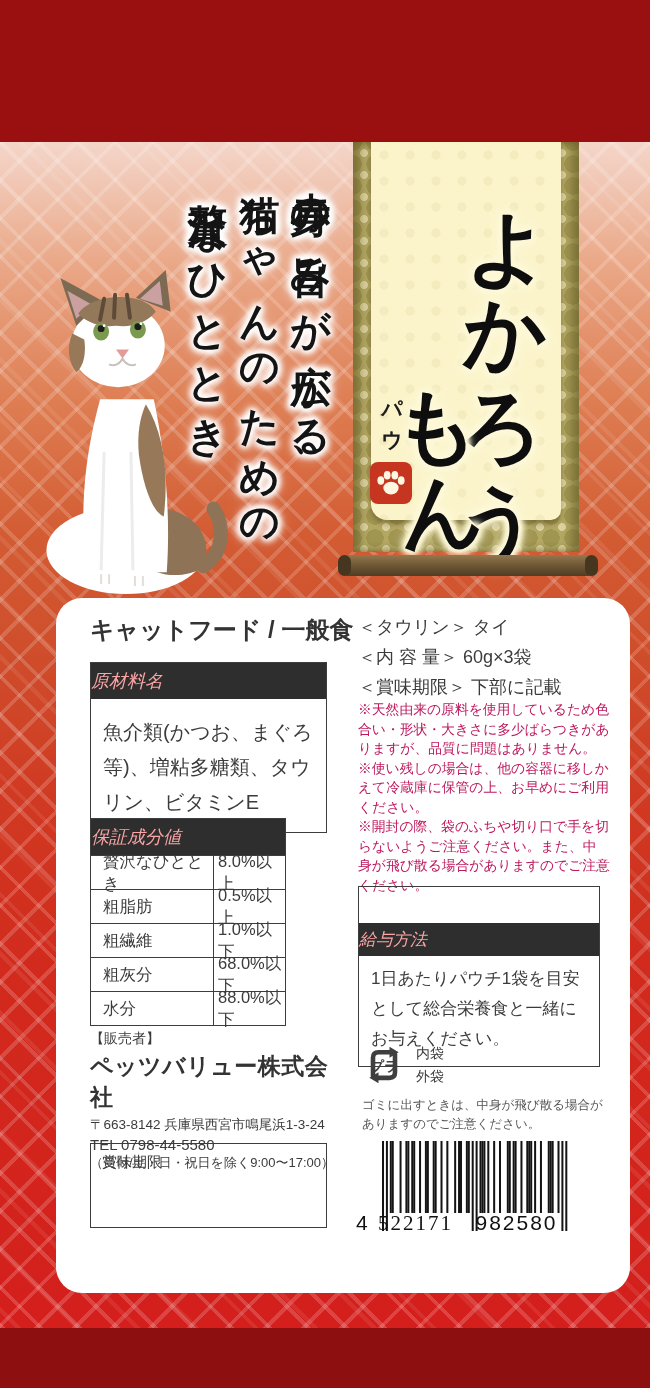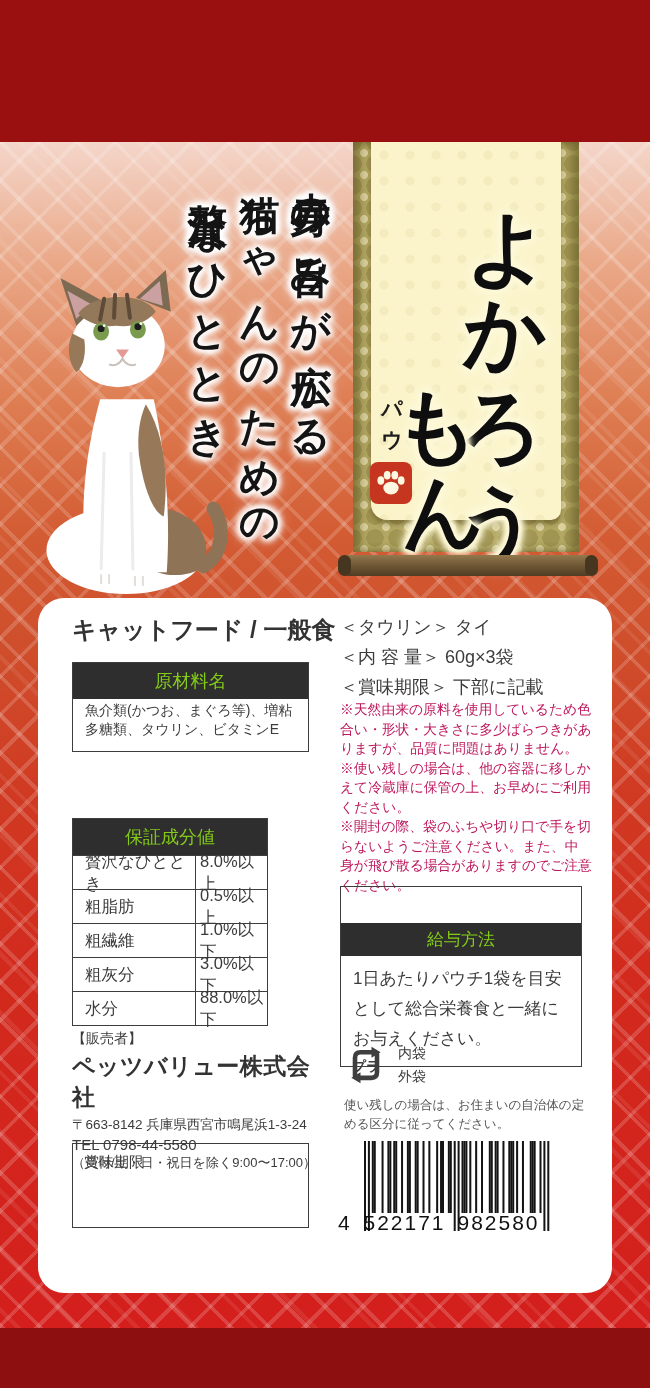--- a/index.html
+++ b/index.html
@@ -52,28 +52,28 @@
   .scroll-title.c2{left:58px;top:188px;transform:rotate(-4deg);}
   .scroll-sub{position:absolute;left:40px;top:243px;writing-mode:vertical-rl;text-orientation:upright;
     font-family:"DejaVu Serif",serif;font-weight:bold;font-size:21px;letter-spacing:7px;color:#1c1c1c;}
   .stamp{position:absolute;left:32px;top:320px;width:42px;height:42px;background:#c5351f;
     border-radius:8px;display:flex;align-items:center;justify-content:center;}
 
   
   .cat{position:absolute;left:8px;top:268px;width:230px;height:328px;z-index:2;}
 
   
-  .panel{position:absolute;left:38px;top:598px;width:574px;height:695px;background:#fff;
+  .panel{position:absolute;left:56px;top:598px;width:574px;height:695px;background:#fff;
     border-radius:26px;z-index:4;color:#3b3b3b;}
   .p-title{position:absolute;left:34px;top:16px;font-size:24px;font-weight:bold;color:#333;}
 
   .tbl{position:absolute;border:1.5px solid #3d3d3d;box-sizing:border-box;background:#fff;}
-  .tbl-head{background:#2e2e2e;color:#84cc16;text-align:center;font-size:18px;height:36px;line-height:36px;}
+  .tbl-head{background:#2e2e2e;color:#fca5a5;text-align:left;font-size:18px;height:36px;line-height:36px;font-style:italic;}
   .tbl-ingredients{left:34px;top:64px;width:237px;}
-  .ing-body{padding:2px 12px 12px 12px;font-size:14px;line-height:19px;}
+  .ing-body{padding:16px 12px 12px 12px;font-size:20px;line-height:35px;}
   .tbl-nutrition{left:34px;top:220px;width:196px;}
   .nrow{display:flex;border-top:1.5px solid #3d3d3d;height:33px;align-items:center;font-size:16.5px;}
   .nrow .nl{flex:0 0 110px;padding-left:12px;}
   .nrow .nv{flex:1;border-left:1.5px solid #3d3d3d;padding-left:4px;align-self:stretch;
             display:flex;align-items:center;}
 
   .seller{position:absolute;left:34px;top:432px;width:250px;}
   .seller .sec{font-size:14px;margin-bottom:3px;}
   .seller .com{font-size:23px;font-weight:bold;color:#333;margin-bottom:3px;letter-spacing:.5px;}
   .seller .adr{font-size:13.5px;margin-bottom:2px;}
@@ -94,21 +94,21 @@
   .feeding-body{padding:8px 12px 12px 12px;font-size:17px;line-height:30px;}
 
   .recycle{position:absolute;left:306px;top:444px;display:flex;align-items:center;}
   .recycle-labels{margin-left:10px;font-size:14px;line-height:23px;color:#3b3b3b;}
   .recycle-note{position:absolute;left:306px;top:498px;width:250px;font-size:12.5px;line-height:19px;color:#555;}
 
   .barcode{position:absolute;left:300px;top:543px;width:224px;height:96px;}
   .barcode-digits{position:absolute;top:70px;left:0;width:220px;display:flex;
     font-size:21px;color:#111;font-family:"Liberation Sans",sans-serif;}
   .bd-first{width:22px;text-align:left;}
-  .bd-left{width:89px;text-align:center;letter-spacing:2px;}
+  .bd-left{width:89px;text-align:left;letter-spacing:2px;font-family:Liberation Serif, serif;}
   .bd-right{width:89px;text-align:center;letter-spacing:2px;margin-left:5px;}
 </style>
 </head>
 <body>
 
 <div class="package">
 
   <div class="band-top"></div>
   <div class="bg-pattern"></div>
   <div class="band-bottom"></div>
@@ -183,21 +183,21 @@
       <div class="nrow">
         <span class="nl">粗脂肪</span>
         <span class="nv">0.5%以上</span>
       </div>
       <div class="nrow">
         <span class="nl">粗繊維</span>
         <span class="nv">1.0%以下</span>
       </div>
       <div class="nrow">
         <span class="nl">粗灰分</span>
-        <span class="nv">3.0%以下</span>
+        <span class="nv">68.0%以下</span>
       </div>
       <div class="nrow">
         <span class="nl">水分</span>
         <span class="nv">88.0%以下</span>
       </div>
     </div>
 
     <div class="seller">
       <div class="sec">【販売者】</div>
       <div class="com">ペッツバリュー株式会社</div>
@@ -233,21 +233,21 @@
         <path d="M30,4 L40,10 L30,16 Z" fill="#3f3f3f"></path>
         <path d="M36,12 L36,32 Q36,38 30,38 L15,38" fill="none" stroke="#3f3f3f" stroke-width="5" stroke-linecap="round"></path>
         <path d="M18,32 L8,38 L18,44 Z" fill="#3f3f3f"></path>
         <text x="24" y="30" text-anchor="middle" font-size="15" font-weight="bold" fill="#3f3f3f" font-family="Liberation Sans,sans-serif">プラ</text>
       </svg>
       <div class="recycle-labels">
         <div>内袋</div>
         <div>外袋</div>
       </div>
     </div>
-    <div class="recycle-note">使い残しの場合は、お住まいの自治体の定める区分に従ってください。</div>
+    <div class="recycle-note">ゴミに出すときは、中身が飛び散る場合がありますのでご注意ください。</div>
 
     <div class="barcode">
       <svg id="barcode-svg" viewBox="0 0 220 92" width="220" height="92">
           <rect x="26.00" y="0" width="2.01" height="90" fill="#141414"></rect>
           <rect x="29.90" y="0" width="2.01" height="90" fill="#141414"></rect>
           <rect x="33.80" y="0" width="2.01" height="72" fill="#141414"></rect>
           <rect x="35.75" y="0" width="2.01" height="72" fill="#141414"></rect>
           <rect x="43.55" y="0" width="2.01" height="72" fill="#141414"></rect>
           <rect x="49.40" y="0" width="2.01" height="72" fill="#141414"></rect>
           <rect x="51.35" y="0" width="2.01" height="72" fill="#141414"></rect>

